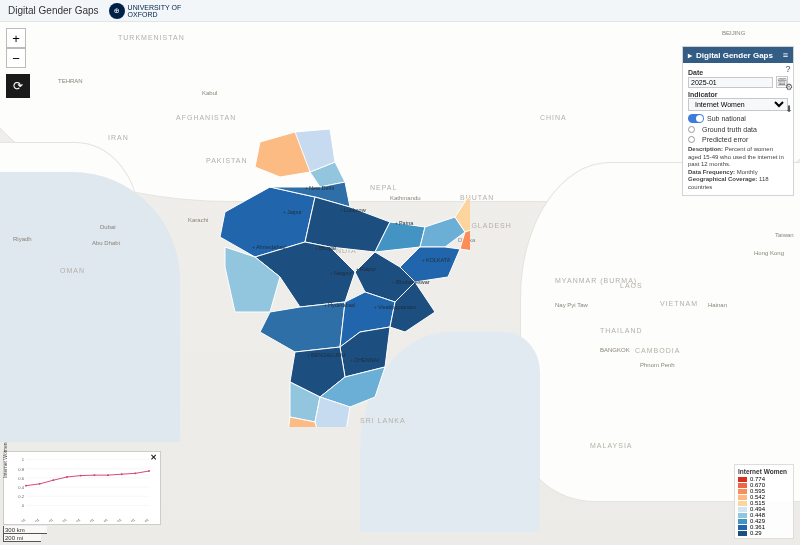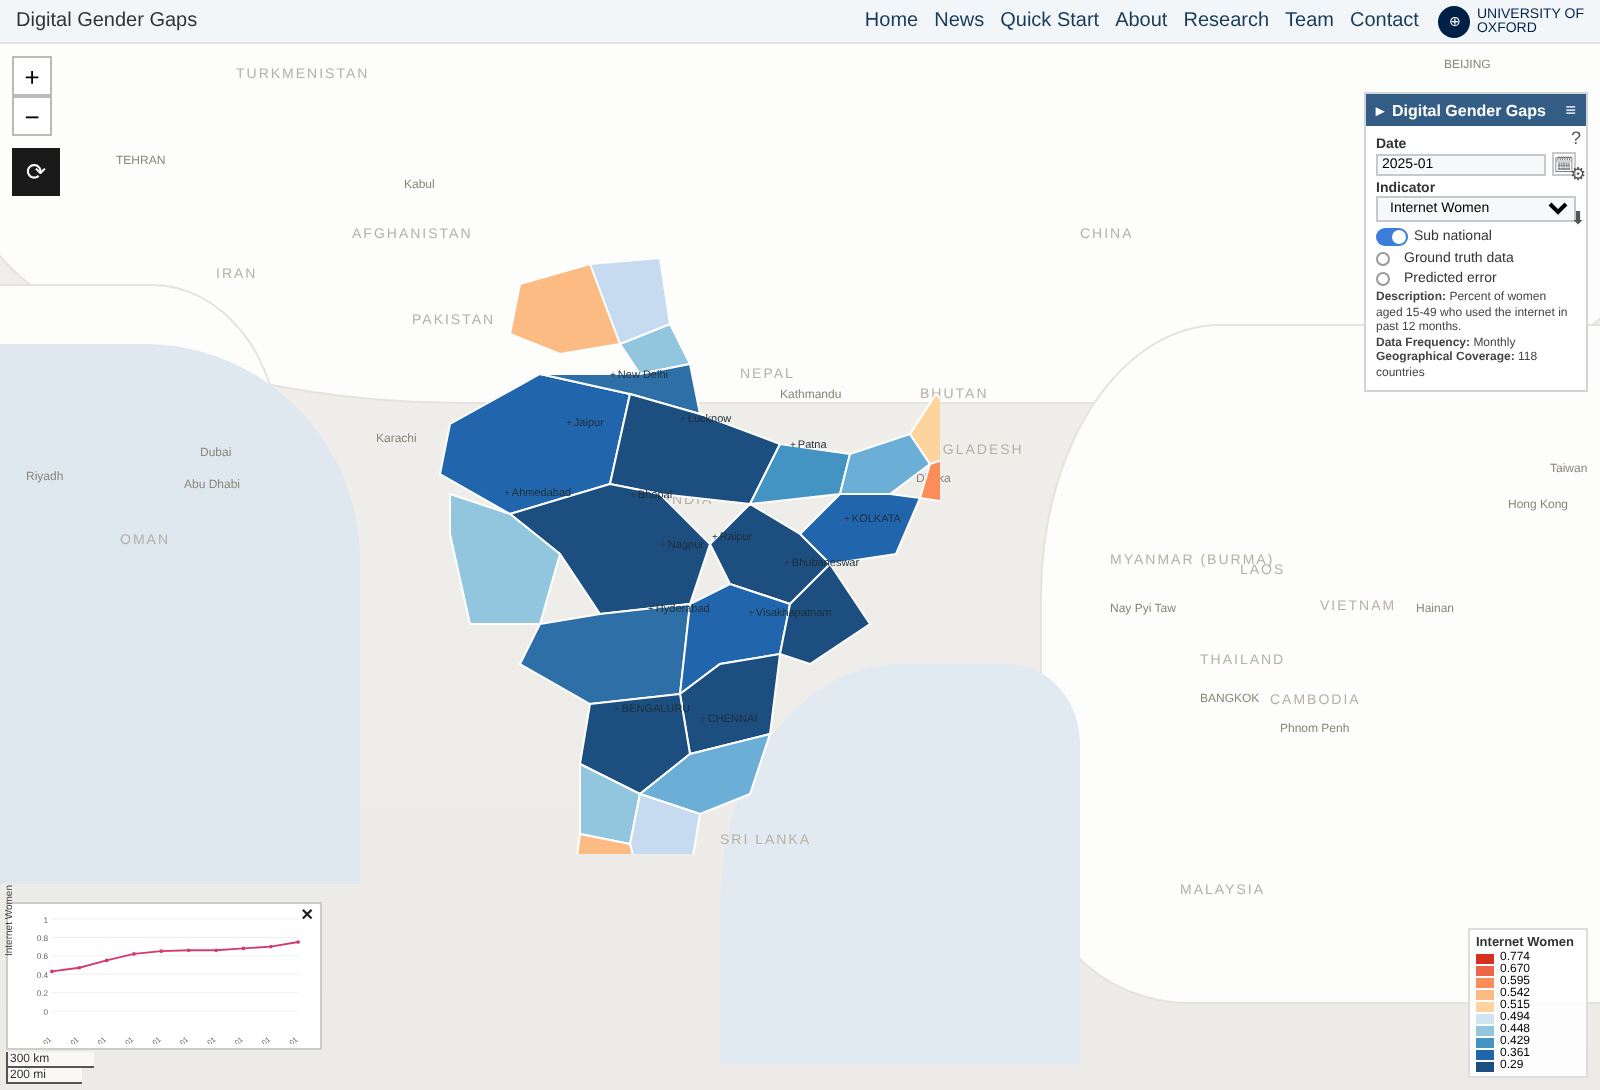--- a/index.html
+++ b/index.html
@@ -62,29 +62,20 @@
 .scalebar div { border: 1px solid #555; border-top: none; border-right: none; padding: 0 1px; height: 8px; background: rgba(255,255,255,0.7); display: flex; align-items: flex-end; }
 
 .statelbl { position: absolute; font-size: 5.5px; color: #1f2e3a; pointer-events: none; }
 .statelbl::before { content: "+"; font-size: 5px; margin-right: 1px; color: #2a3a48; }
 </style>
 </head>
 <body>
 
 <div class="topbar">
   <span class="title">Digital Gender Gaps</span>
-  <div class="nav" id="nav">
-      <span>Home</span>
-      <span>News</span>
-      <span>Quick Start</span>
-      <span>About</span>
-      <span>Research</span>
-      <span>Team</span>
-      <span>Contact</span>
-    </div>
   <div class="oxford">
     <div class="oxford-crest">⊕</div>
     <div style="line-height:1;white-space:pre">UNIVERSITY OF
 OXFORD</div>
   </div>
 </div>
 
 <div class="mapwrap">
   <div class="mapbg"></div>
   <div class="land" style="left:-20px;top:-20px;width:840px;height:200px;border-radius:0 0 20% 30%/0 0 40% 60%"></div>

